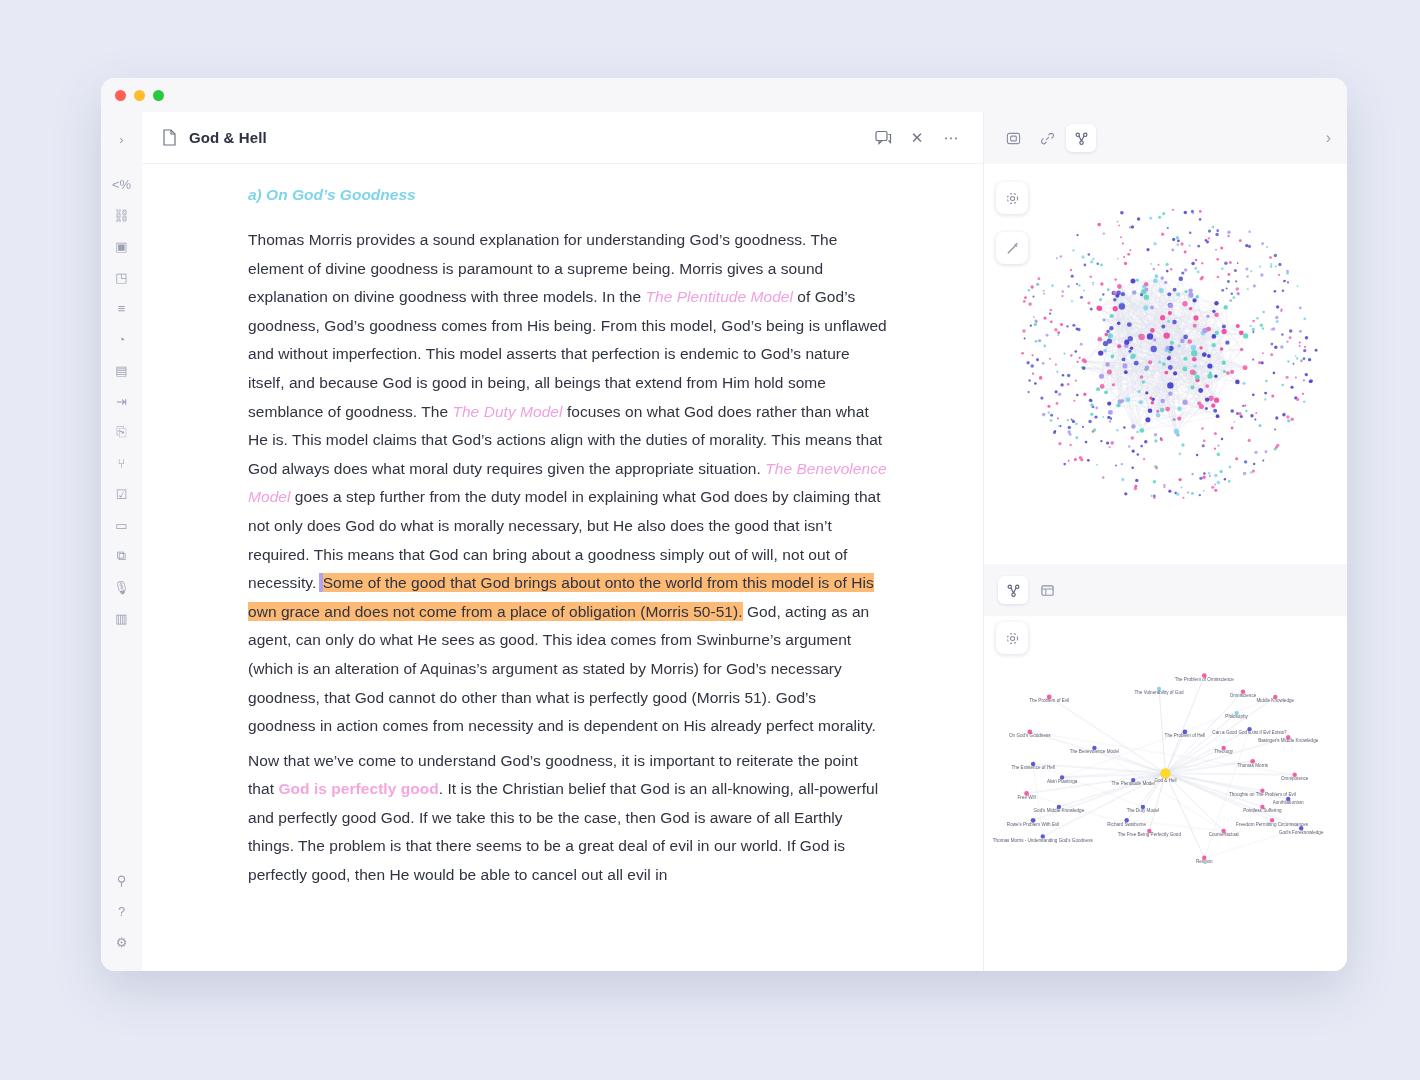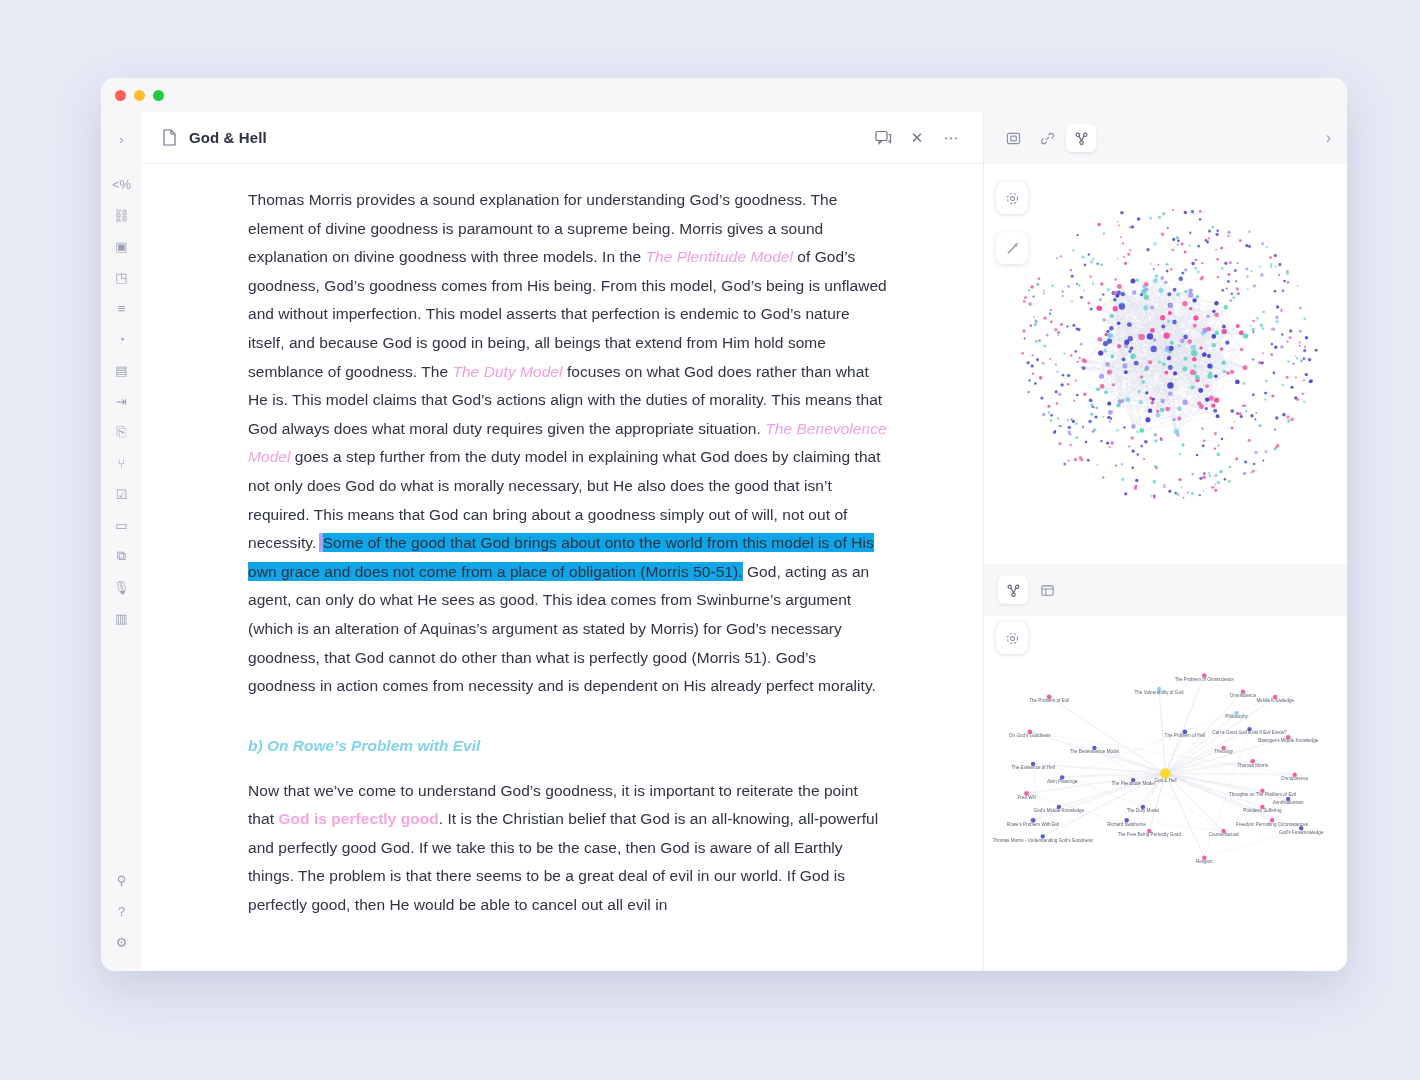--- a/index.html
+++ b/index.html
@@ -109,21 +109,21 @@
   .para {
     font-size: 15.5px;
     line-height: 28.6px;
     color: #2f3342;
     margin: 0 0 6px 0;
     letter-spacing: .05px;
   }
   .ilink { color: #f09fe0; font-style: italic; }
   .plink { color: #f6a6dd; font-weight: bold; }
   .hl {
-    background: #0ea5e9;
+    background: #fdba74;
     border-left: 2px solid #b0a4f0;
     padding: 1px 0;
     box-shadow: -2px 0 0 #b0a4f0;
   }
 
   
   .right-col {
     width: 363px;
     flex: 0 0 363px;
     background: #f7f7fa;
@@ -230,24 +230,24 @@
               <path d="M4 10.5v3l3.2-3" fill="none" stroke="#6f7486" stroke-width="1.2"></path>
               <path d="M13.5 4.5h2v8l-2-2" fill="none" stroke="#6f7486" stroke-width="1.2"></path>
             </svg>
         </span>
         <span class="tab-action">✕</span>
         <span class="tab-action">⋯</span>
       </div>
 
       <div class="doc-scroll">
         <div class="doc">
+          <div class="h-sub">a) On God’s Goodness</div>
           <p class="para">
             <span>Thomas Morris provides a sound explanation for understanding God’s goodness. The element of divine goodness is paramount to a supreme being. Morris gives a sound explanation on divine goodness with three models. In the </span><span class="ilink">The Plentitude Model</span><span> of God’s goodness, God’s goodness comes from His being. From this model, God’s being is unflawed and without imperfection. This model asserts that perfection is endemic to God’s nature itself, and because God is good in being, all beings that extend from Him hold some semblance of goodness. The </span><span class="ilink">The Duty Model</span><span> focuses on what God does rather than what He is. This model claims that God’s actions align with the duties of morality. This means that God always does what moral duty requires given the appropriate situation. </span><span class="ilink">The Benevolence Model</span><span> goes a step further from the duty model in explaining what God does by claiming that not only does God do what is morally necessary, but He also does the good that isn’t required. This means that God can bring about a goodness simply out of will, not out of necessity. </span><span class="hl">Some of the good that God brings about onto the world from this model is of His own grace and does not come from a place of obligation (Morris 50-51).</span><span> God, acting as an agent, can only do what He sees as good. This idea comes from Swinburne’s argument (which is an alteration of Aquinas’s argument as stated by Morris) for God’s necessary goodness, that God cannot do other than what is perfectly good (Morris 51). God’s goodness in action comes from necessity and is dependent on His already perfect morality.</span>
           </p>
-          <div class="h-sub second">b) On Rowe’s Problem with Evil</div>
           <p class="para">
             <span>Now that we’ve come to understand God’s goodness, it is important to reiterate the point that </span><span class="plink">God is perfectly good</span><span>. It is the Christian belief that God is an all-knowing, all-powerful and perfectly good God. If we take this to be the case, then God is aware of all Earthly things. The problem is that there seems to be a great deal of evil in our world. If God is perfectly good, then He would be able to cancel out all evil in</span>
           </p>
         </div>
       </div>
     </div>
 
     <div class="right-col">
 
       <div class="right-top-bar">

